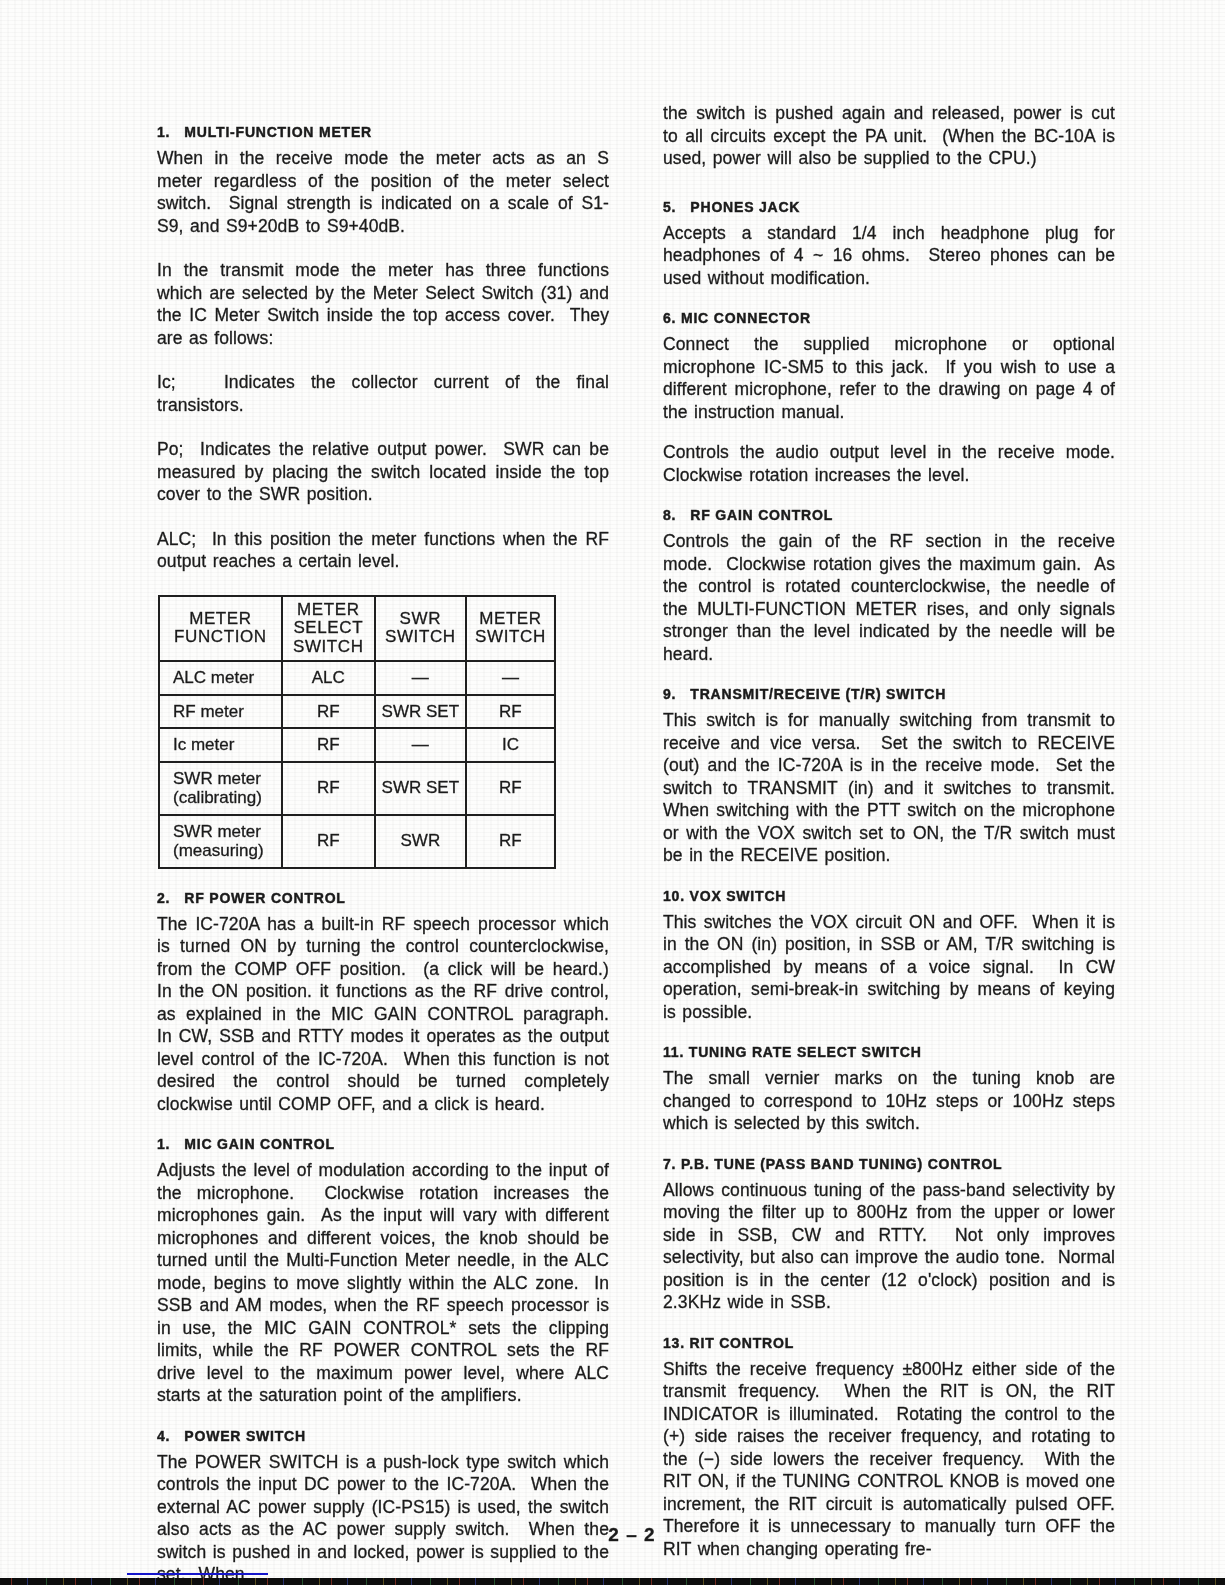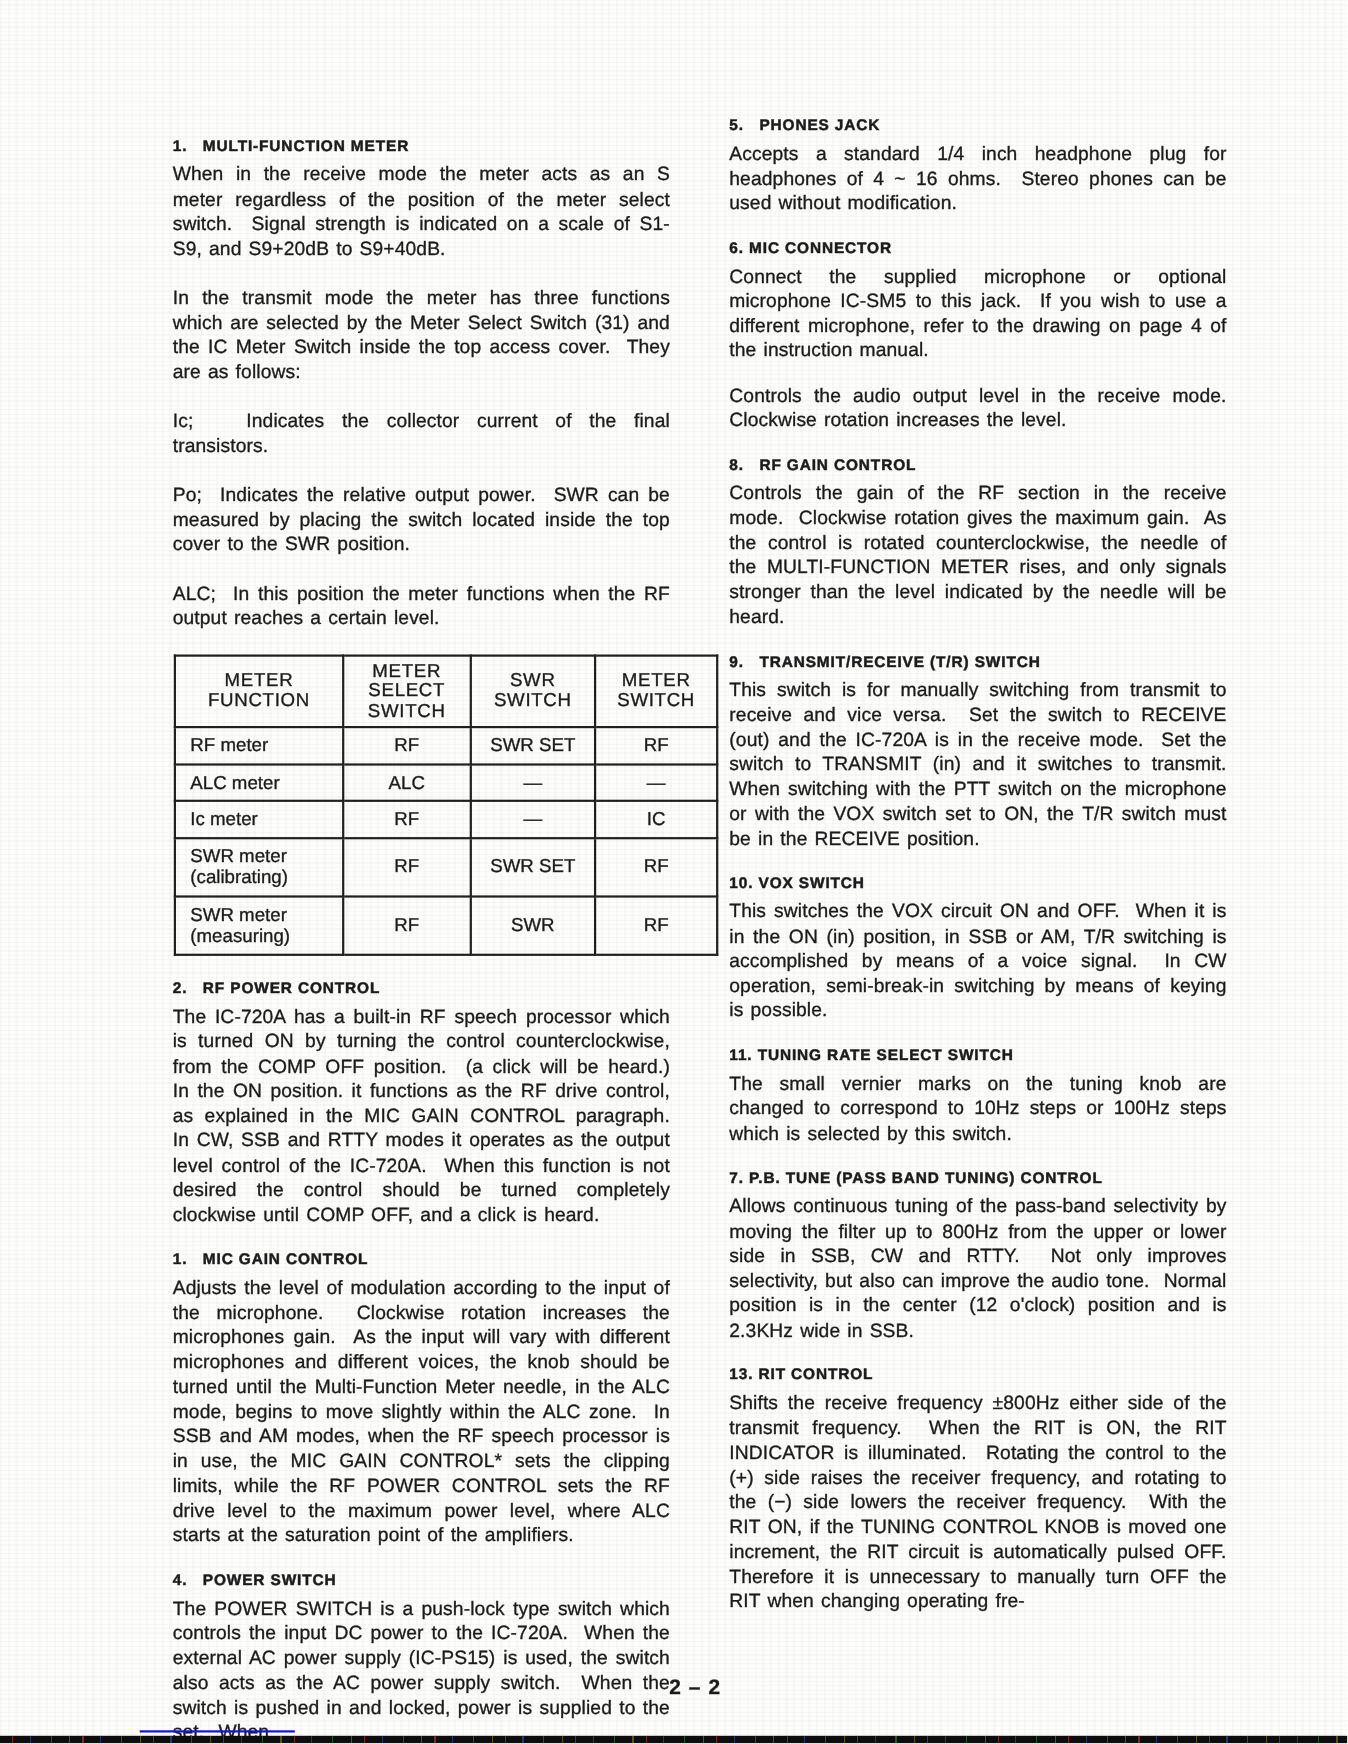--- a/index.html
+++ b/index.html
@@ -49,21 +49,21 @@
     line-height: 22.5px;
     text-align: justify;
     white-space: pre-wrap;
     letter-spacing: 0.1px;
     word-spacing: 1.5px;
   }
   .sec p:last-of-type { margin-bottom: 0; }
   p.intro { margin-bottom: 26px; }
 
   table.meter-table {
-    width: 495px;
+    width: 398px;
     border-collapse: collapse;
     table-layout: fixed;
     margin: 22px 0 0 1px;
   }
   .meter-table col.c1 { width: 31%; }
   .meter-table col.c2 { width: 23.5%; }
   .meter-table col.c3 { width: 23%; }
   .meter-table col.c4 { width: 22.5%; }
   .meter-table th, .meter-table td {
     border: 2.5px solid #1f1f1f;
@@ -150,32 +150,32 @@
 SELECT
 SWITCH</th>
             <th>SWR
 SWITCH</th>
             <th>METER
 SWITCH</th>
           </tr>
         </thead>
         <tbody>
           <tr>
-            <td class="fn">RF meter</td>
-            <td>RF</td>
-            <td>SWR SET</td>
-            <td>RF</td>
-          </tr>
-          <tr>
             <td class="fn">ALC meter</td>
             <td>ALC</td>
             <td>—</td>
             <td>—</td>
           </tr>
           <tr>
+            <td class="fn">RF meter</td>
+            <td>RF</td>
+            <td>SWR SET</td>
+            <td>RF</td>
+          </tr>
+          <tr>
             <td class="fn">Ic meter</td>
             <td>RF</td>
             <td>—</td>
             <td>IC</td>
           </tr>
           <tr>
             <td class="fn">SWR meter
 (calibrating)</td>
             <td>RF</td>
             <td>SWR SET</td>
@@ -202,20 +202,21 @@
       <p>Adjusts the level of modulation according to the input of the microphone.  Clockwise rotation increases the microphones gain.  As the input will vary with different microphones and different voices, the knob should be turned until the Multi-Function Meter needle, in the ALC mode, begins to move slightly within the ALC zone.  In SSB and AM modes, when the RF speech processor is in use, the MIC GAIN CONTROL* sets the clipping limits, while the RF POWER CONTROL sets the RF drive level to the maximum power level, where ALC starts at the saturation point of the amplifiers.</p>
     </section>
 
     <section class="sec">
       <h2>4.   POWER SWITCH</h2>
       <p>The POWER SWITCH is a push-lock type switch which controls the input DC power to the IC-720A.  When the external AC power supply (IC-PS15) is used, the switch also acts as the AC power supply switch.  When the switch is pushed in and locked, power is supplied to the set.  When</p>
     </section>
   </div>
 
   <div class="col col-right">
+    <p class="intro">the switch is pushed again and released, power is cut to all circuits except the PA unit.  (When the BC-10A is used, power will also be supplied to the CPU.)</p>
 
     <section class="sec">
       <h2>5.   PHONES JACK</h2>
       <p>Accepts a standard 1/4 inch headphone plug for headphones of 4 ~ 16 ohms.  Stereo phones can be used without modification.</p>
     </section>
 
     <section class="sec">
       <h2>6. MIC CONNECTOR</h2>
       <p>Connect the supplied microphone or optional microphone IC-SM5 to this jack.  If you wish to use a different microphone, refer to the drawing on page 4 of the instruction manual.</p>
     </section>

